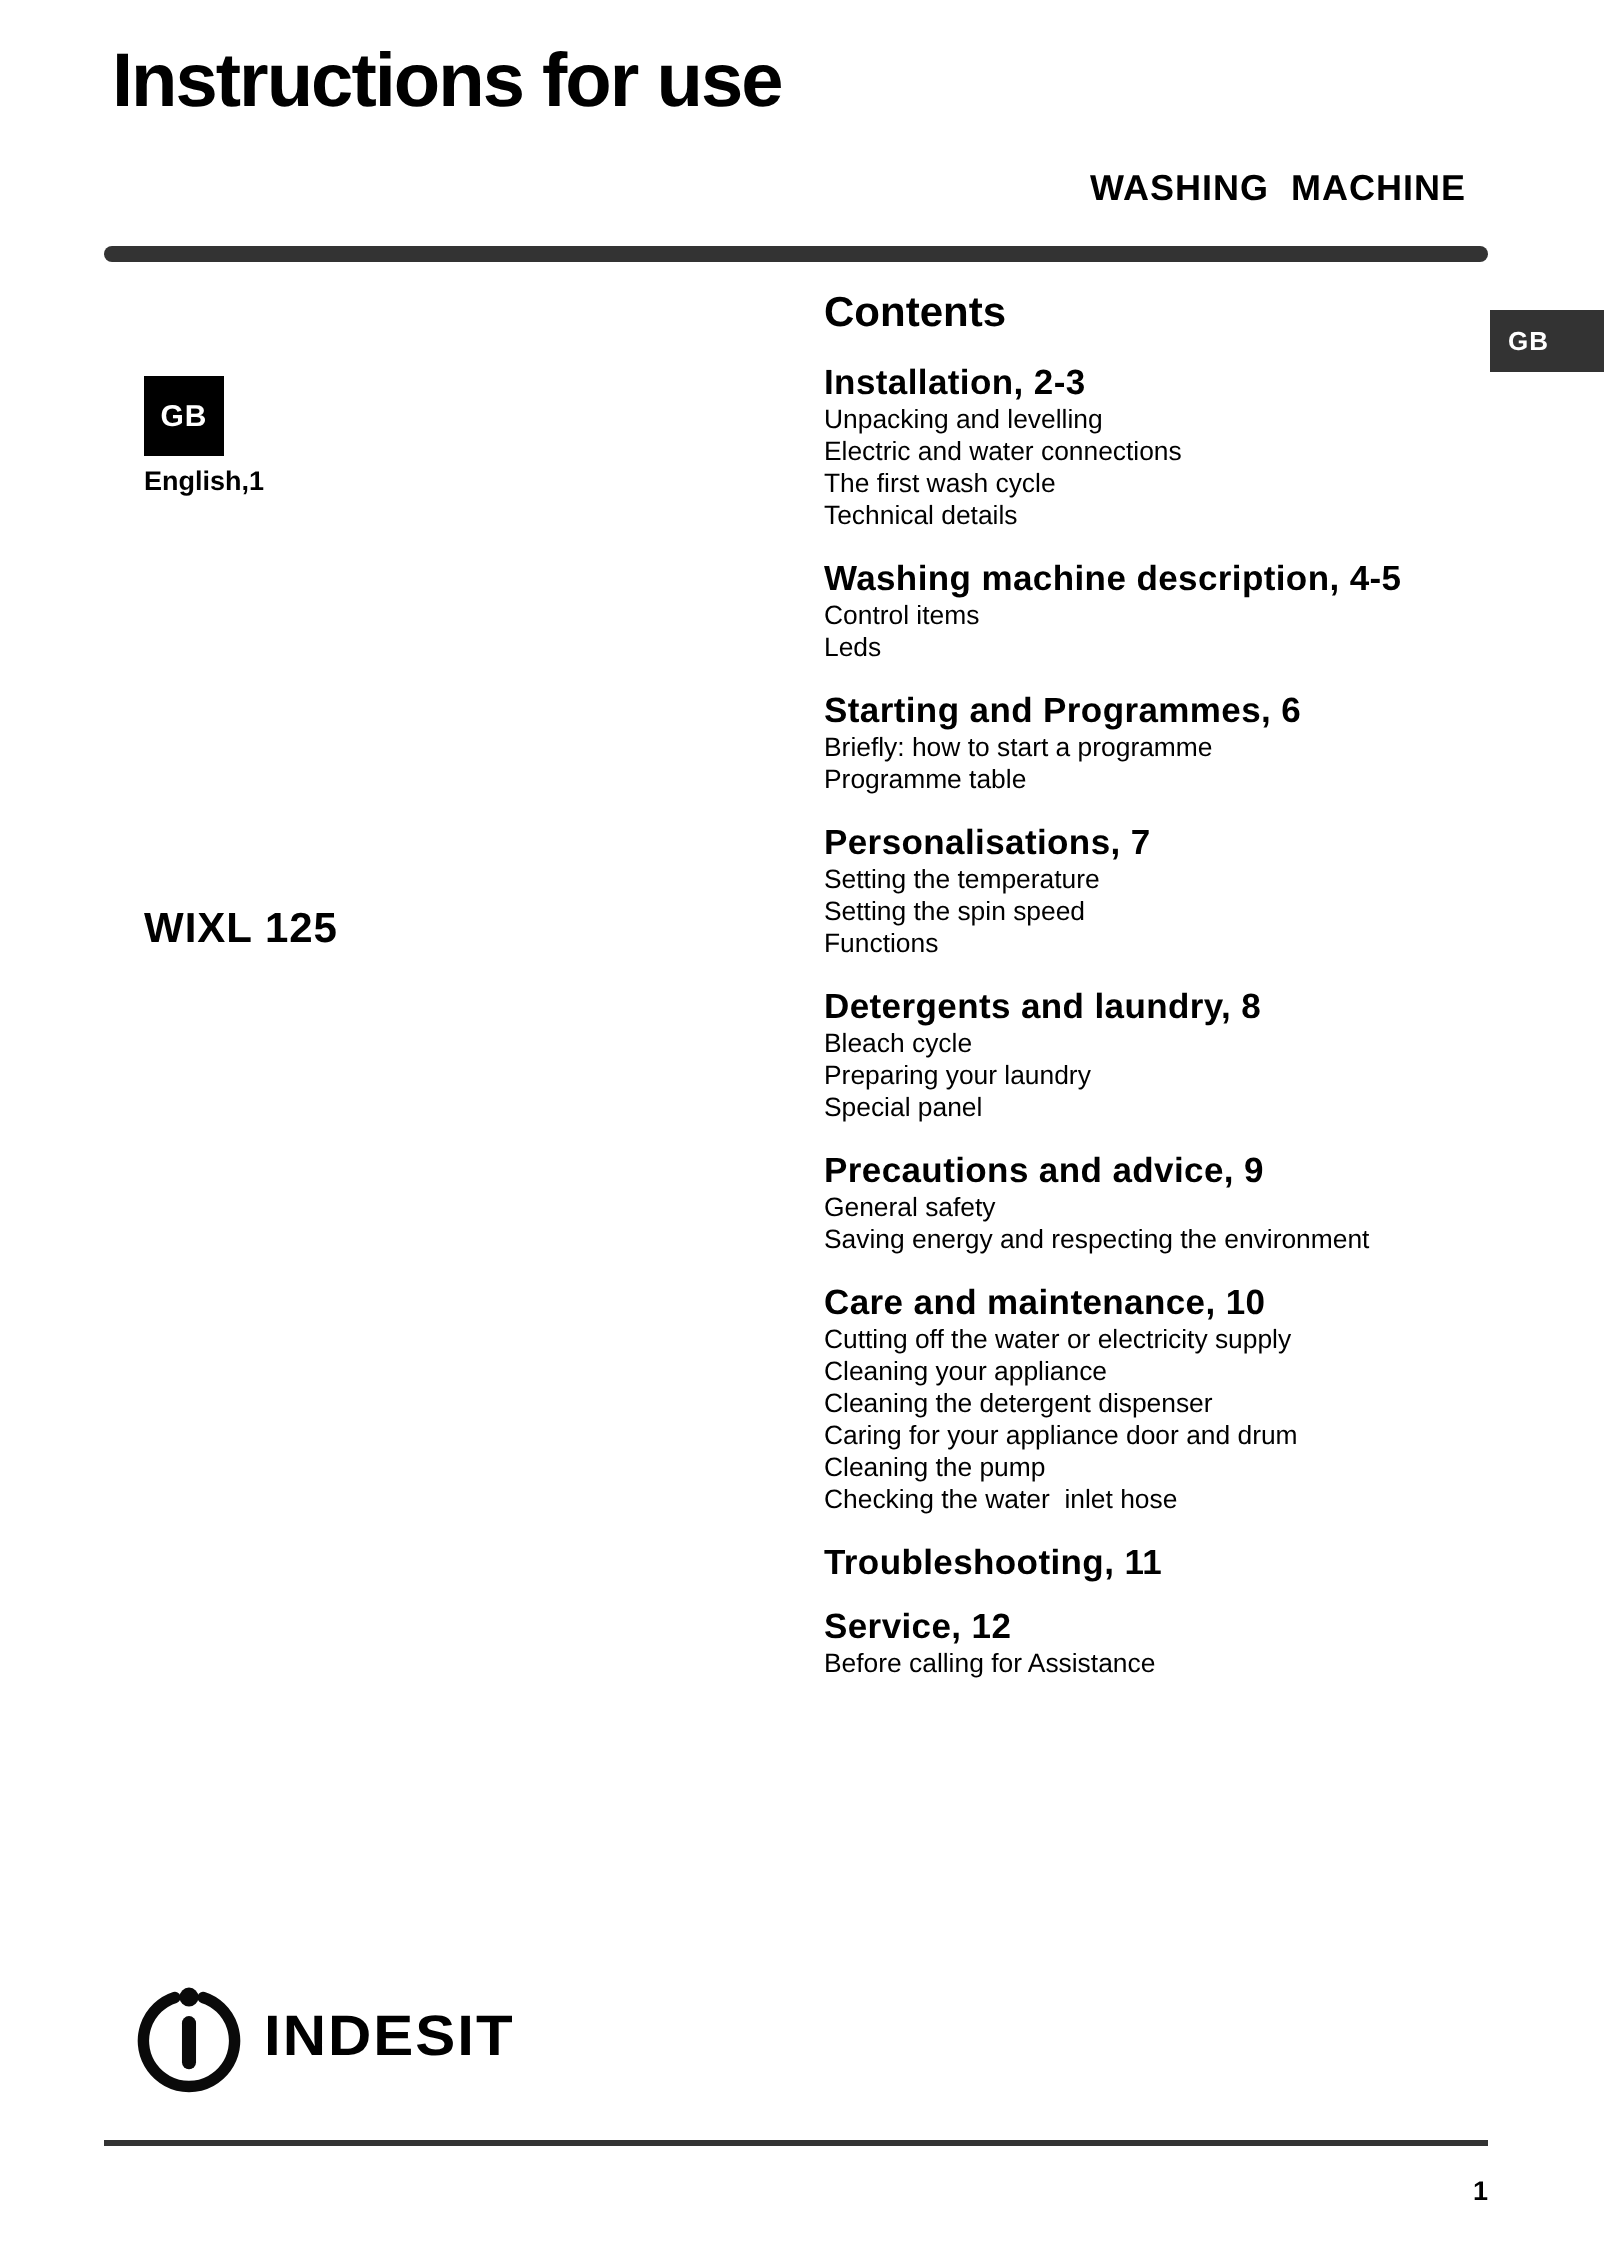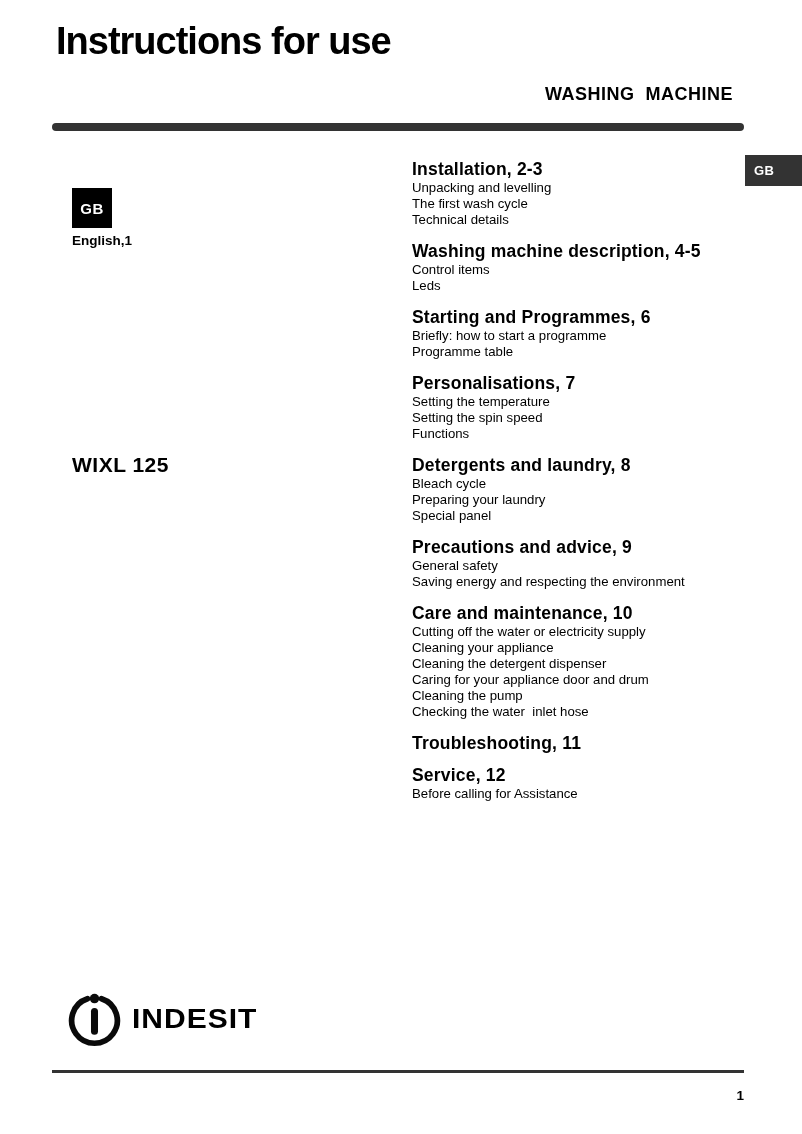--- a/index.html
+++ b/index.html
@@ -110,24 +110,26 @@
 
   <div class="lang-badge">
     <span>GB</span>
   </div>
 
   <div class="lang-label">English,1</div>
 
   <div class="model">WIXL 125</div>
 
   <div class="toc">
+    <h2 class="toc-heading">Contents</h2>
     <div>
         <div class="toc-section">
           <div class="toc-title">Installation, 2-3</div>
           <div class="toc-item">Unpacking and levelling</div>
+          <div class="toc-item">Electric and water connections</div>
           <div class="toc-item">The first wash cycle</div>
           <div class="toc-item">Technical details</div>
         </div>
         <div class="toc-section">
           <div class="toc-title">Washing machine description, 4-5</div>
           <div class="toc-item">Control items</div>
           <div class="toc-item">Leds</div>
         </div>
         <div class="toc-section">
           <div class="toc-title">Starting and Programmes, 6</div>

